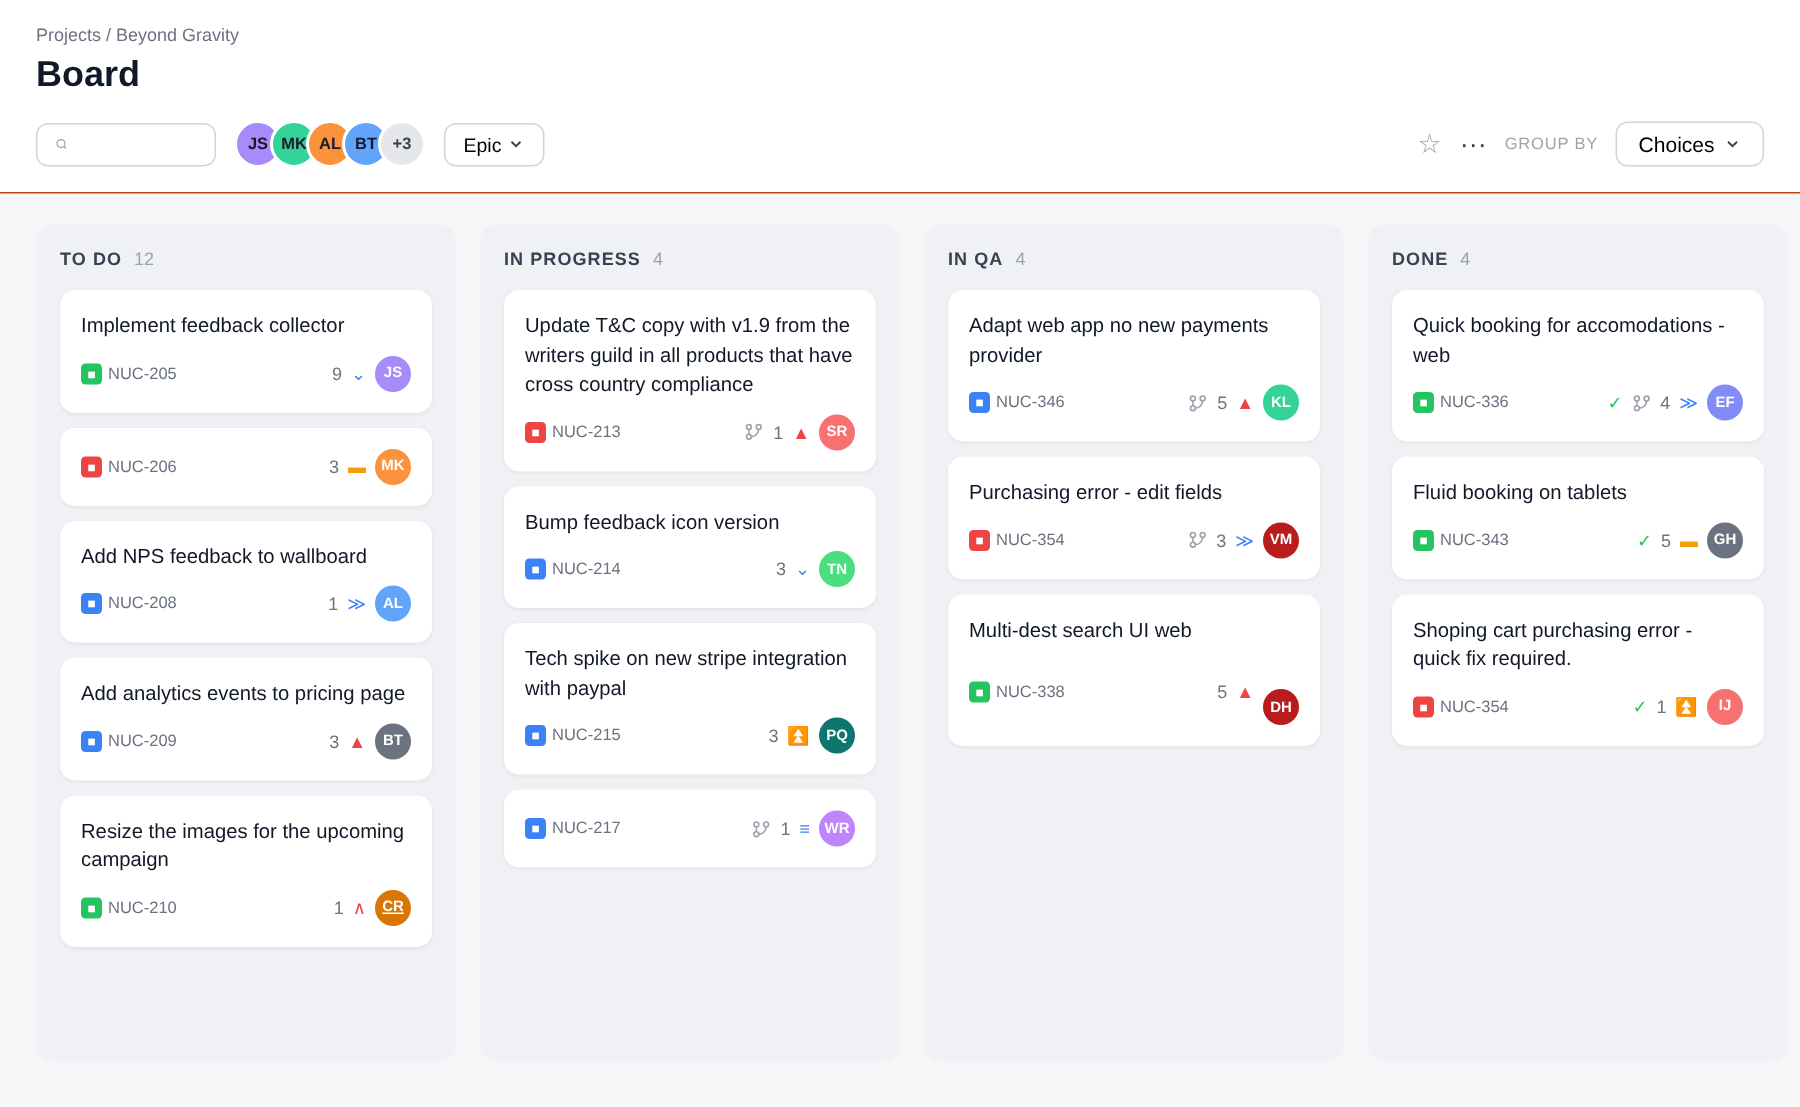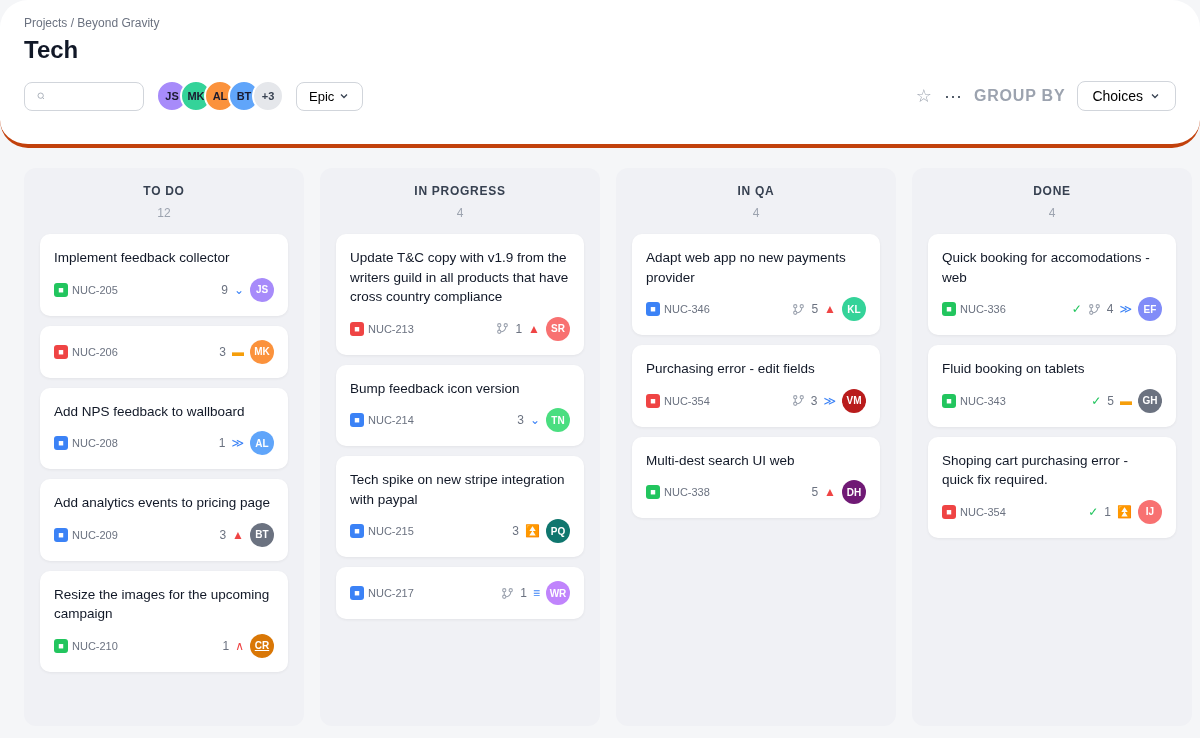--- a/index.html
+++ b/index.html
@@ -1,37 +1,37 @@
 <!DOCTYPE html>
 <html><head>
   <meta charset="utf-8">
   <style>
     * { box-sizing: border-box; margin: 0; padding: 0; }
     body { font-family: -apple-system, BlinkMacSystemFont, 'Segoe UI', sans-serif; background: #f5f6f8; color: #1a1a2e; }
 
-    .header { background: #fff; padding: 16px 24px 16px 24px; border-bottom: 4px solid #c2410c; border-radius: 28px; }
+    .header { background: #fff; padding: 16px 24px 0 24px; border-bottom: 1px solid #c2410c; }
     .breadcrumb { font-size: 12px; color: #6b7280; margin-bottom: 6px; }
     .page-title { font-size: 24px; font-weight: 700; color: #111827; margin-bottom: 16px; }
     .toolbar { display: flex; align-items: center; padding-bottom: 16px; gap: 12px; }
     .search-box { display: flex; align-items: center; border: 1px solid #d1d5db; border-radius: 8px; padding: 6px 12px; gap: 6px; background: #fff; width: 120px; }
     .search-box input { border: none; outline: none; font-size: 13px; width: 80px; }
     .avatars { display: flex; align-items: center; }
     .avatar { width: 32px; height: 32px; border-radius: 50%; border: 2px solid #fff; margin-left: -8px; object-fit: cover; overflow: hidden; display: flex; align-items: center; justify-content: center; font-size: 11px; font-weight: 600; }
     .avatar:first-child { margin-left: 0; }
     .avatar-count { background: #e5e7eb; color: #374151; font-size: 11px; font-weight: 600; }
     .epic-btn { display: flex; align-items: center; gap: 4px; border: 1px solid #d1d5db; border-radius: 8px; padding: 6px 12px; font-size: 13px; cursor: pointer; background: #fff; }
     .header-right { margin-left: auto; display: flex; align-items: center; gap: 12px; }
-    .group-by-label { font-size: 16px; color: #9ca3af; font-weight: 700; letter-spacing: 0.05em; text-transform: uppercase; }
+    .group-by-label { font-size: 11px; color: #9ca3af; font-weight: 400; letter-spacing: 0.05em; text-transform: uppercase; }
     .choices-btn { display: flex; align-items: center; gap: 6px; border: 1px solid #d1d5db; border-radius: 8px; padding: 6px 14px; font-size: 14px; font-weight: 500; cursor: pointer; background: #fff; justify-content: space-between; }
     .star-btn { cursor: pointer; font-size: 18px; color: #9ca3af; background: none; border: none; }
     .more-btn { cursor: pointer; font-size: 18px; color: #374151; background: none; border: none; }
 
     .board { display: flex; gap: 16px; padding: 20px 24px; overflow-x: auto; min-height: calc(100vh - 140px); }
     .column { background: #f0f1f5; border-radius: 12px; width: 280px; min-width: 280px; padding: 16px; }
-    .column-header { display: flex; align-items: center; gap: 8px; margin-bottom: 14px; flex-direction: column; }
+    .column-header { display: flex; align-items: flex-start; gap: 8px; margin-bottom: 14px; }
     .column-title { font-size: 12px; font-weight: 700; color: #374151; letter-spacing: 0.06em; text-transform: uppercase; }
     .column-count { font-size: 12px; color: #9ca3af; font-weight: 500; }
 
     .card { background: #fff; border-radius: 10px; padding: 14px; margin-bottom: 10px; box-shadow: 0 1px 3px rgba(0,0,0,0.06); cursor: pointer; }
     .card-title { font-size: 13.5px; color: #111827; line-height: 1.45; margin-bottom: 10px; font-weight: 400; }
     .card-footer { display: flex; align-items: center; gap: 6px; }
     .ticket-id { display: flex; align-items: center; gap: 4px; font-size: 11px; color: #6b7280; font-weight: 500; }
     .ticket-icon { width: 14px; height: 14px; border-radius: 3px; display: inline-flex; align-items: center; justify-content: center; font-size: 9px; color: #fff; font-weight: 700; flex-shrink: 0; }
     .icon-green { background: #22c55e; }
     .icon-red { background: #ef4444; }
@@ -43,21 +43,21 @@
     .priority-med { color: #f59e0b; }
     .priority-low { color: #3b82f6; }
     .card-avatar { width: 24px; height: 24px; border-radius: 50%; font-size: 10px; font-weight: 600; display: flex; align-items: center; justify-content: center; color: #fff; }
     .check-icon { color: #22c55e; font-size: 12px; }
   </style>
 </head>
 <body>
 
 <div class="header">
   <div class="breadcrumb">Projects / Beyond Gravity</div>
-  <div class="page-title">Tech</div>
+  <div class="page-title">Board</div>
   <div class="toolbar">
     <div class="search-box">
       <svg width="14" height="14" viewBox="0 0 24 24" fill="none" stroke="#9ca3af" stroke-width="2.5">
           <circle cx="11" cy="11" r="8"></circle>
           <path d="m21 21-4.35-4.35"></path>
         </svg>
       <input type="text" placeholder="" style="">
     </div>
     <div class="avatars">
       <div class="avatar" style="background:#a78bfa;">JS</div>
@@ -299,21 +299,21 @@
       <div class="card-title">Multi-dest search UI web</div>
       <div class="card-footer">
         <span class="ticket-id">
           <span class="ticket-icon icon-green">■</span>
           NUC-338
         </span>
         <div class="card-meta">
 
           <span class="meta-count">5</span>
           <span class="priority-icon priority-high">▲</span>
-          <div class="card-avatar" style="background:#701a75;">DH</div>
+          <div class="card-avatar" style="background:#b91c1c;margin-top:20px;">DH</div>
         </div>
       </div>
       </div>
     </div>
     <div class="column">
       <div class="column-header">
     <span class="column-title">DONE</span>
     <span class="column-count">4</span>
   </div>
       <div class="card">

